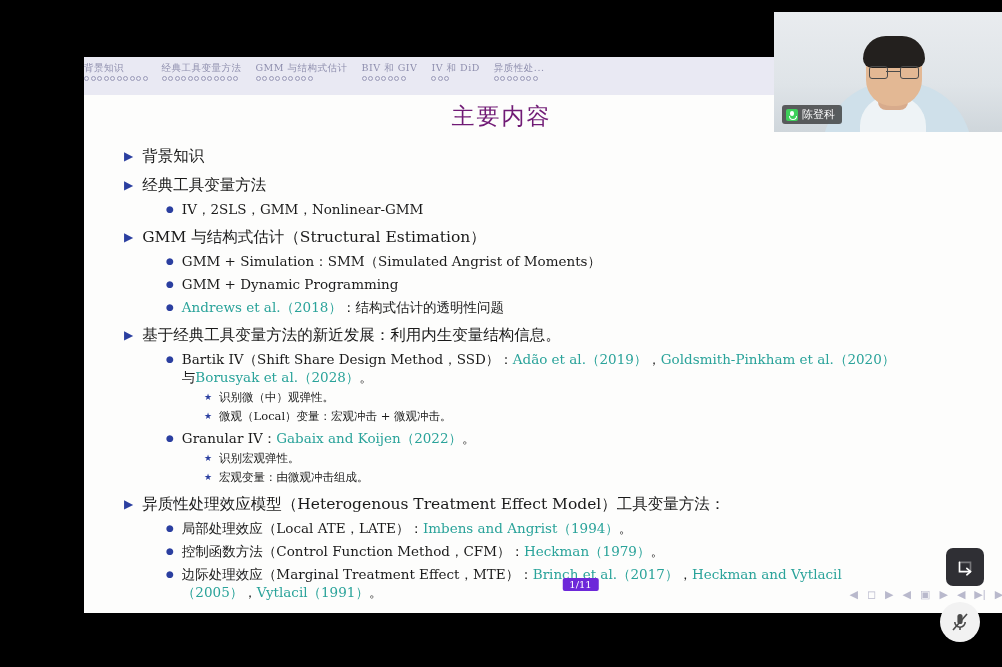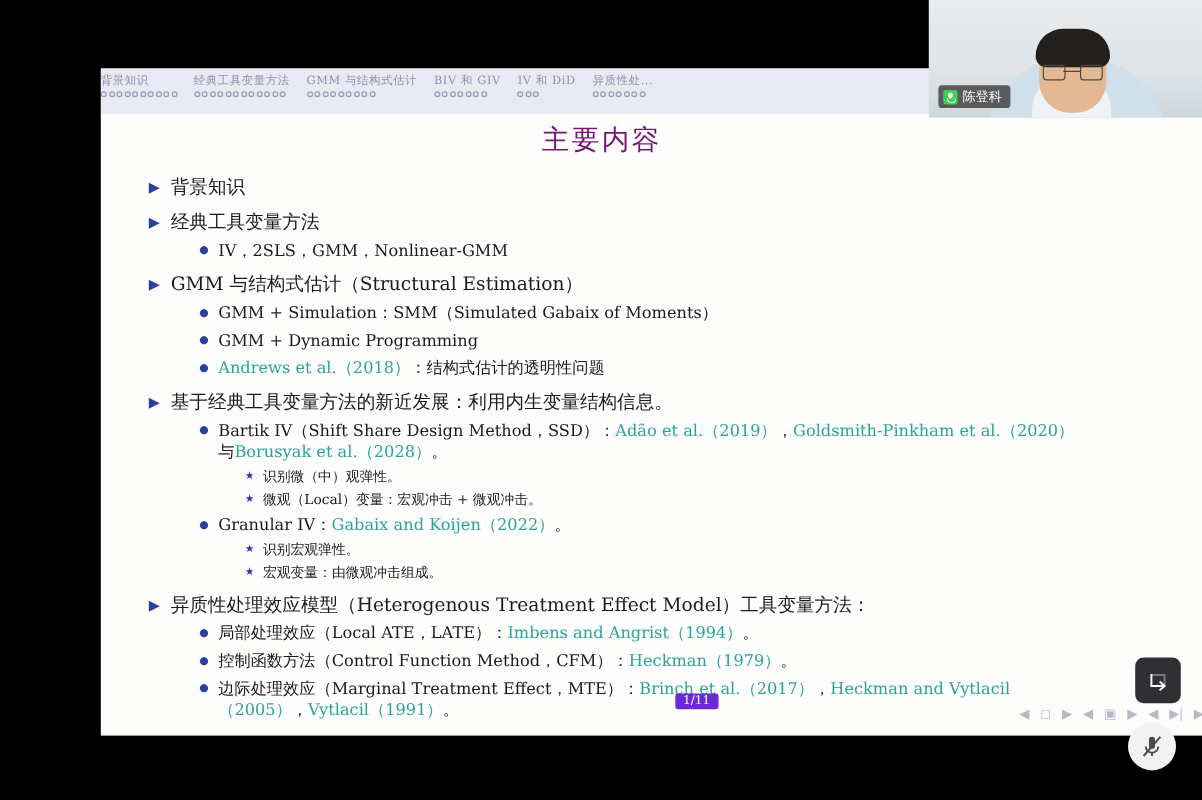--- a/index.html
+++ b/index.html
@@ -168,23 +168,23 @@
     bottom: 10px;
     font-family: "DejaVu Serif", serif;
     font-size: 13px;
     color: #a16207;
   }
 
   
   #webcam {
     position: absolute;
     right: 0;
-    top: 0;
+    top: 12px;
     width: 228px;
-    height: 98px;
+    height: 120px;
     background: #d8dde2;
     overflow: hidden;
   }
   #webcam .wall {
     position: absolute;
     inset: 0;
     background: linear-gradient(180deg,#e9ecef 0%, #dfe4e8 60%, #cfd6db 100%);
   }
   #webcam .shoulders {
     position: absolute;
@@ -412,21 +412,21 @@
       <div class="l2">
         <span class="bullet">●</span>
         <span class="txt"><span class="plain">IV，2SLS，GMM，Nonlinear-GMM</span></span>
       </div>
       <div class="l1">
         <span class="bullet">▶</span>
         <span class="txt"><span class="plain">GMM 与结构式估计（Structural Estimation）</span></span>
       </div>
       <div class="l2">
         <span class="bullet">●</span>
-        <span class="txt"><span class="plain">GMM + Simulation：SMM（Simulated Gabaix of Moments）</span></span>
+        <span class="txt"><span class="plain">GMM + Simulation：SMM（Simulated Angrist of Moments）</span></span>
       </div>
       <div class="l2">
         <span class="bullet">●</span>
         <span class="txt"><span class="plain">GMM + Dynamic Programming</span></span>
       </div>
       <div class="l2">
         <span class="bullet">●</span>
         <span class="txt"><span class="cite">Andrews et al.（2018）</span><span class="plain">：结构式估计的透明性问题</span></span>
       </div>
       <div class="l1">

